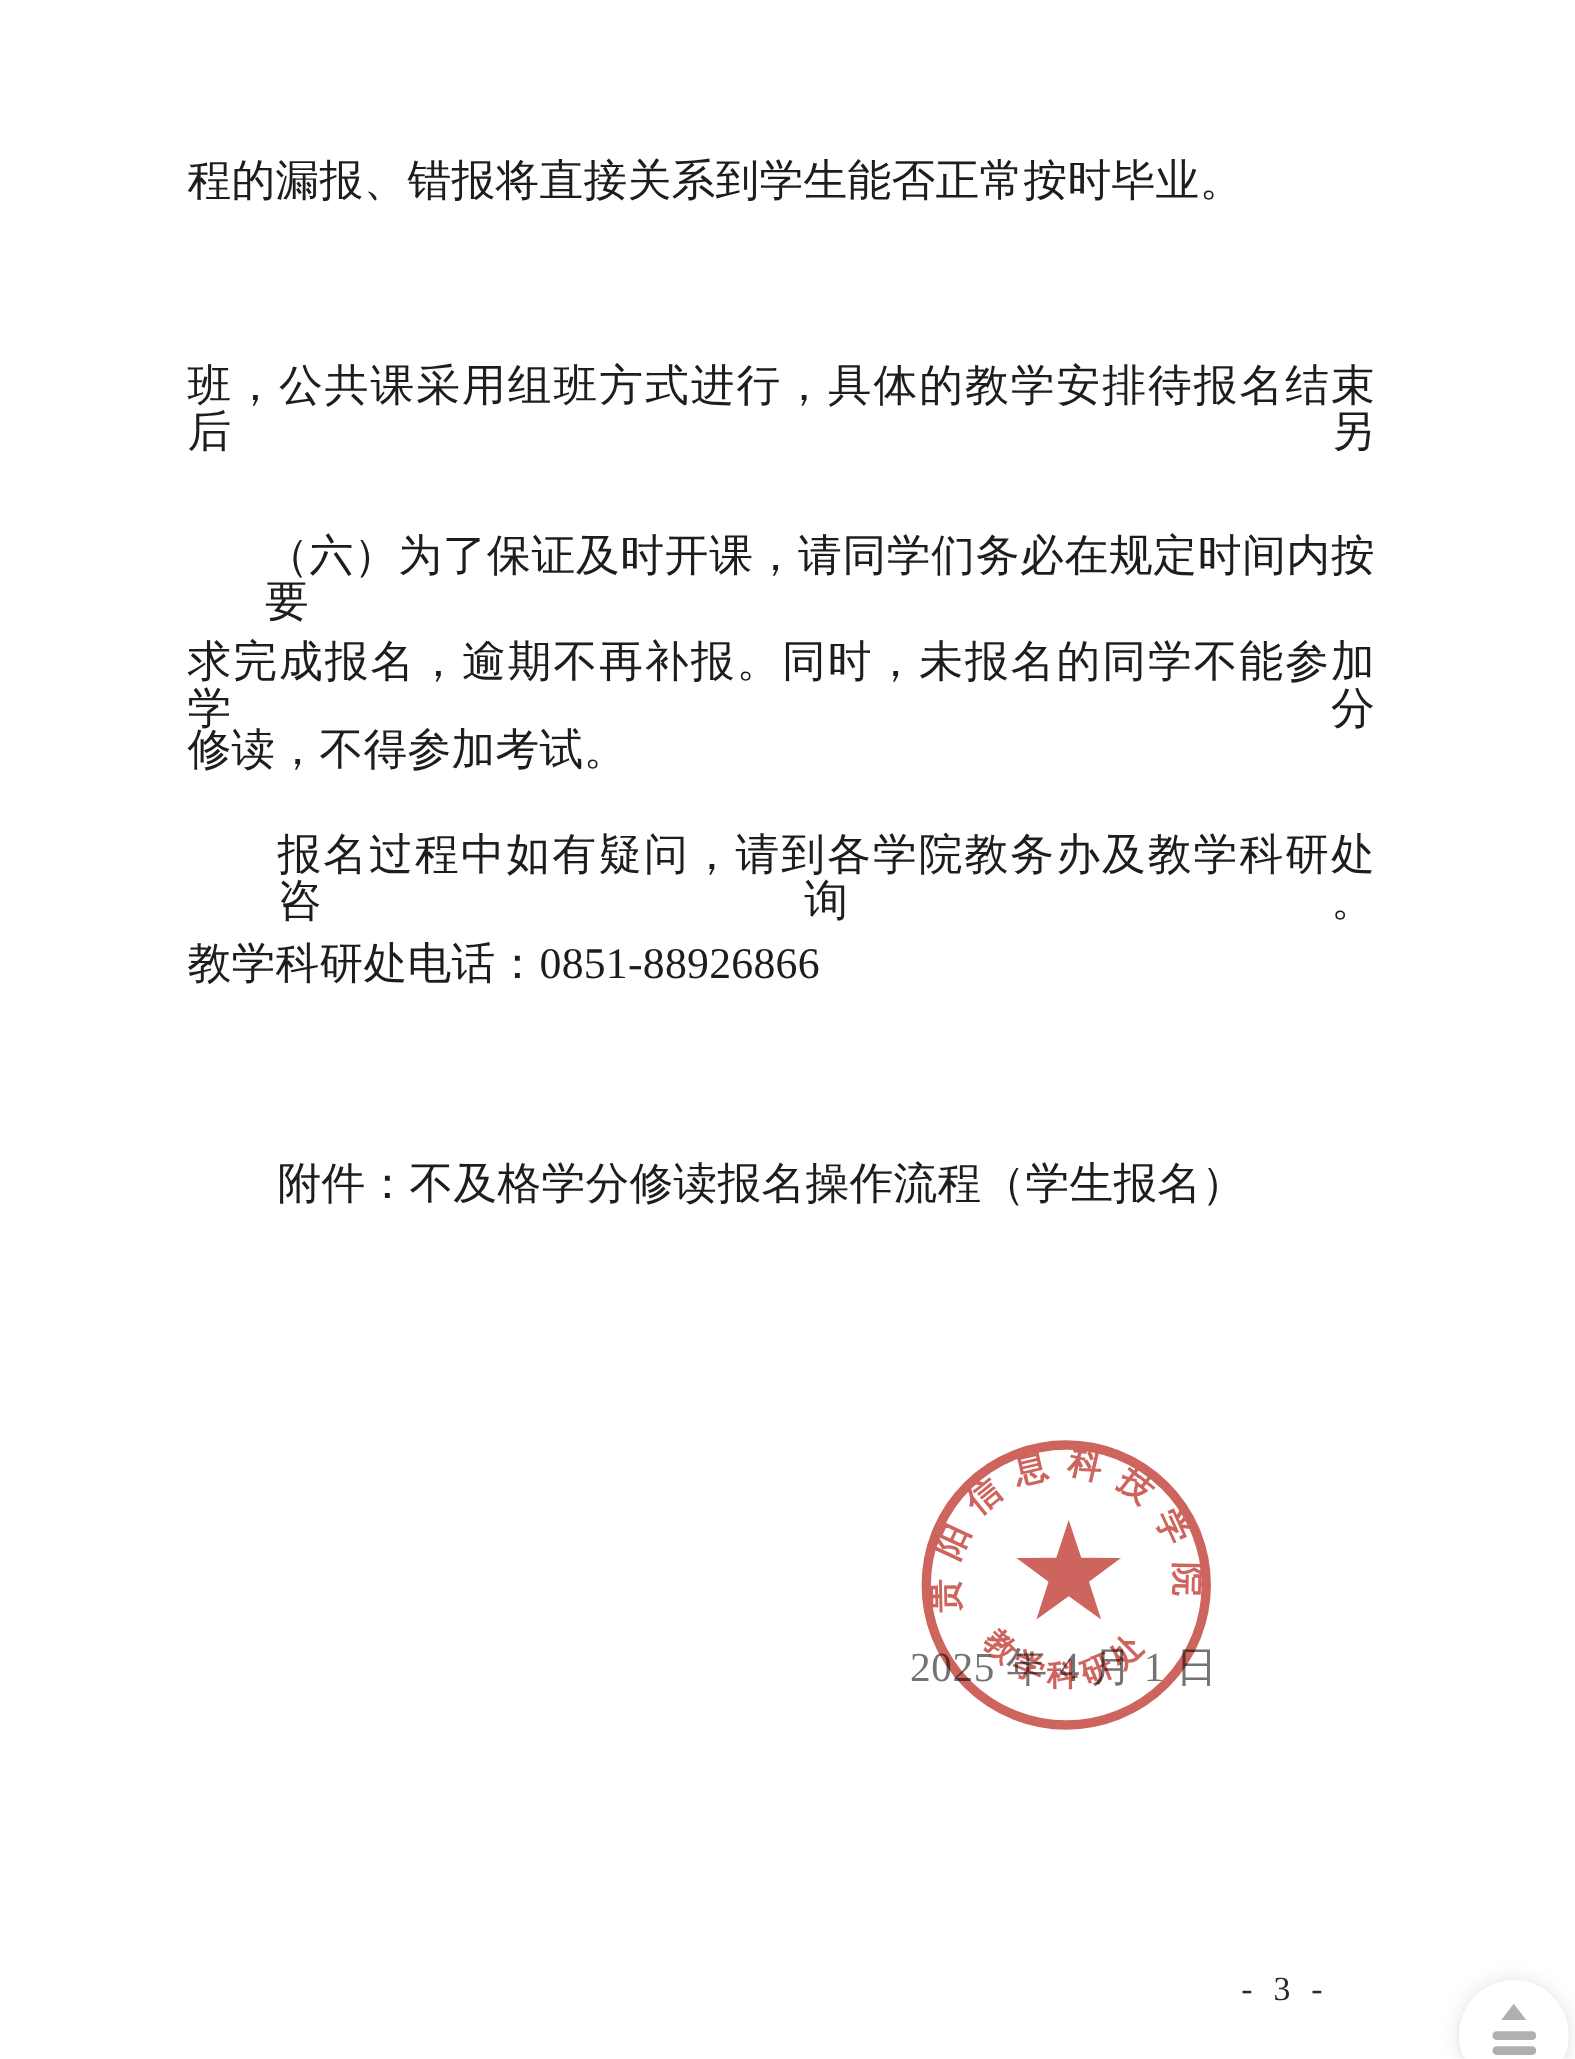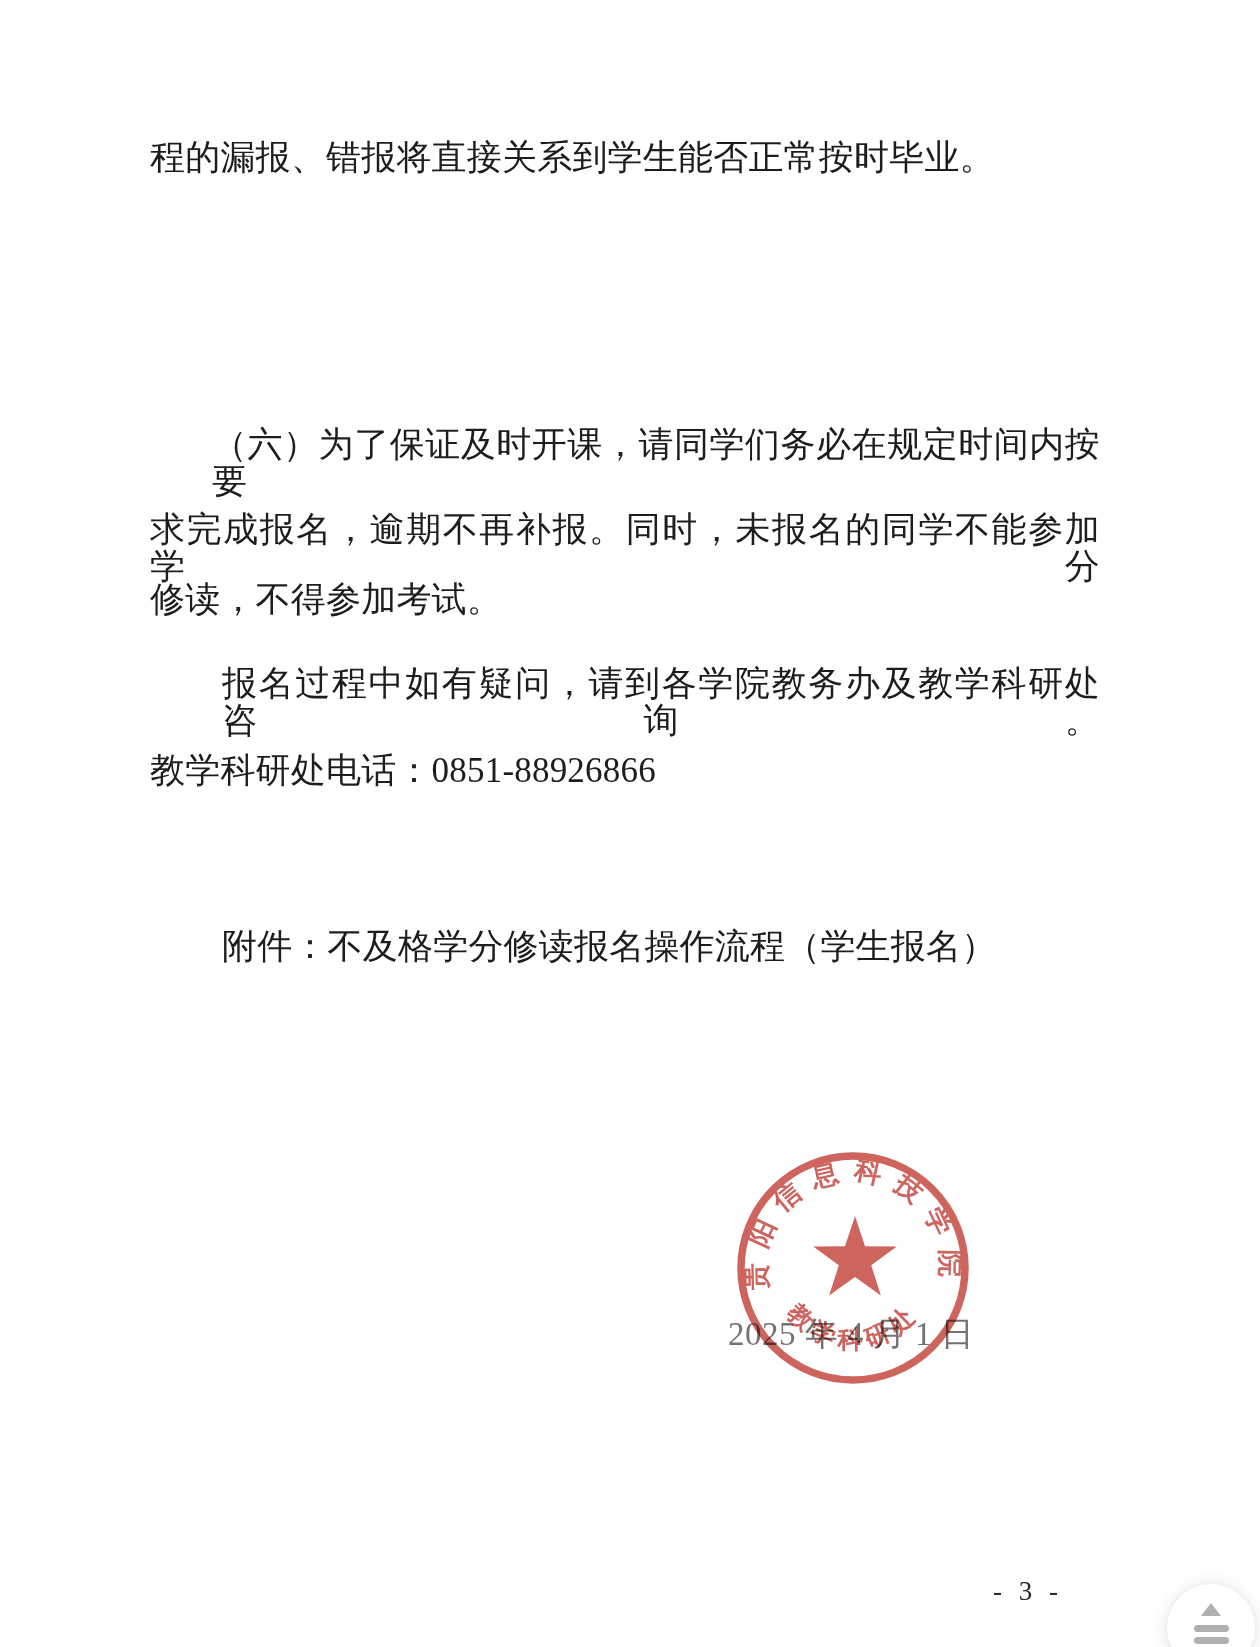--- a/index.html
+++ b/index.html
@@ -21,21 +21,21 @@
     white-space:nowrap;
   }
   .just{
     white-space:normal;
     text-align:justify;
     text-align-last:justify;
     text-justify:inter-character;
   }
   .ind62{padding-left:62px;box-sizing:border-box;}
   .ind72{padding-left:72px;box-sizing:border-box;}
-  .l1{top:139px;}
+  .l1{top:126px;}
   .l2{top:216px;}
   .l3{top:290px;}
   .l4{top:361px;}
   .l5{top:426px;}
   .l6{top:511px;}
   .l7{top:581px;}
   .l8{top:665px;}
   .l9{top:736px;margin-top:16px;}
   .l10{top:928px;}
   .sig-org{
@@ -82,20 +82,21 @@
   }
   .fab-bar.b1{margin-top:9px;}
   .fab-bar.b2{margin-top:5px;}
 </style>
 </head>
 <body>
 
 <div id="page">
 
   <div class="doc-line l1">程的漏报、错报将直接关系到学生能否正常按时毕业。</div>
+  <div class="doc-line l3 just">班，公共课采用组班方式进行，具体的教学安排待报名结束后另</div>
   <div class="doc-line l5 just ind62">（六）为了保证及时开课，请同学们务必在规定时间内按要</div>
   <div class="doc-line l6 just">求完成报名，逾期不再补报。同时，未报名的同学不能参加学分</div>
   <div class="doc-line l7">修读，不得参加考试。</div>
   <div class="doc-line l8 just ind72">报名过程中如有疑问，请到各学院教务办及教学科研处咨询。</div>
   <div class="doc-line l9">教学科研处电话：0851-88926866</div>
   <div class="doc-line l10 ind72">附件：不及格学分修读报名操作流程（学生报名）</div>
 
   <div class="sig-date">2025 年 4 月 1 日</div>
 
   <svg class="seal" viewBox="0 0 240 240" xmlns="http://www.w3.org/2000/svg">

